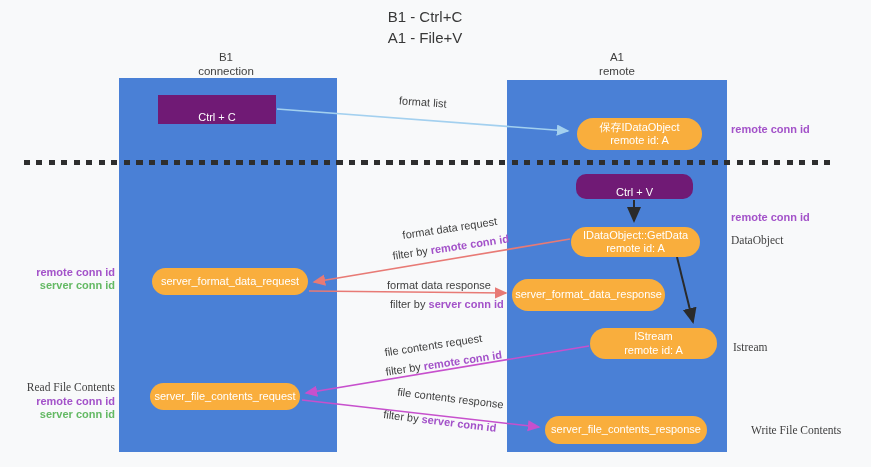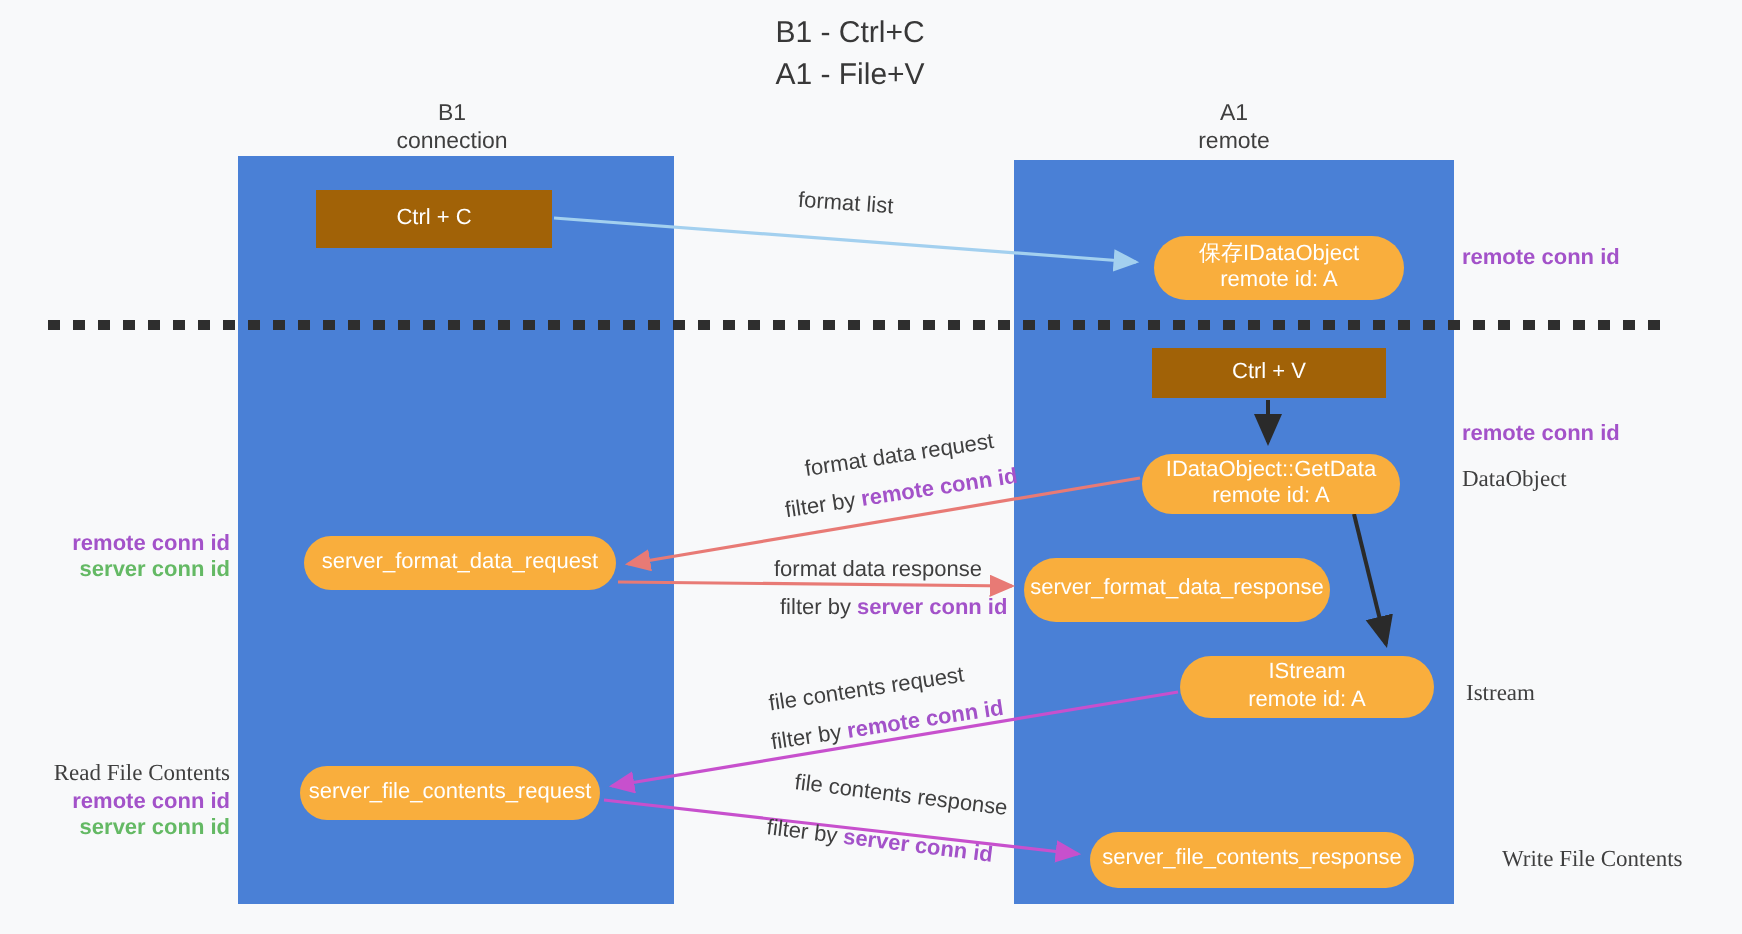--- a/index.html
+++ b/index.html
@@ -19,21 +19,21 @@
   .lane-left{left:119px;top:78px;width:218px;height:374px;}
   .lane-right{left:507px;top:80px;width:220px;height:372px;}
   
   .dashed{left:24px;top:160px;width:808px;height:5px;z-index:3;
     background:repeating-linear-gradient(90deg,#2e2e2e 0 6px,transparent 6px 12.5px);}
   
   svg.arrows{left:0;top:0;z-index:4;pointer-events:none;}
   
   .node{z-index:5;display:flex;flex-direction:column;align-items:center;justify-content:center;
     color:#fff;font-size:11px;line-height:13.5px;text-align:center;box-sizing:border-box;}
-  .green{background:#a16207;}
+  .green{background:#701a75;justify-content:flex-end;}
   .orange{background:#f9ae3d;border-radius:16px;}
   
   .elabel{z-index:6;font-size:11px;white-space:nowrap;color:#3f3f3f;}
   .rot-up{transform:rotate(-8.5deg);}
   .rot-down{transform:rotate(7deg);}
   .conn-purple{color:#a352c9;font-weight:bold;}
   .conn-green{color:#64b964;font-weight:bold;}
   
   .slabel{z-index:6;font-size:11px;white-space:nowrap;}
   .slabel.plain{color:#3f3f3f;font-size:11.5px;font-family:Liberation Serif, serif;}
@@ -87,21 +87,21 @@
 
 <div class="abs node green" style="left:158px;top:95px;width:118px;height:29px;">
   <div>Ctrl + C</div>
 </div>
 
 <div class="abs node orange" style="left:577px;top:118px;width:125px;height:32px;">
   <div>保存IDataObject</div>
   <div>remote id: A</div>
 </div>
 
-<div class="abs node green" style="left:576px;top:174px;width:117px;height:25px;">
+<div class="abs node green" style="left:576px;top:174px;width:117px;height:25px;border-radius:10px;">
   <div>Ctrl + V</div>
 </div>
 
 <div class="abs node orange" style="left:571px;top:227px;width:129px;height:30px;">
   <div>IDataObject::GetData</div>
   <div>remote id: A</div>
 </div>
 
 <div class="abs node orange" style="left:152px;top:268px;width:156px;height:27px;">
   <div>server_format_data_request</div>

